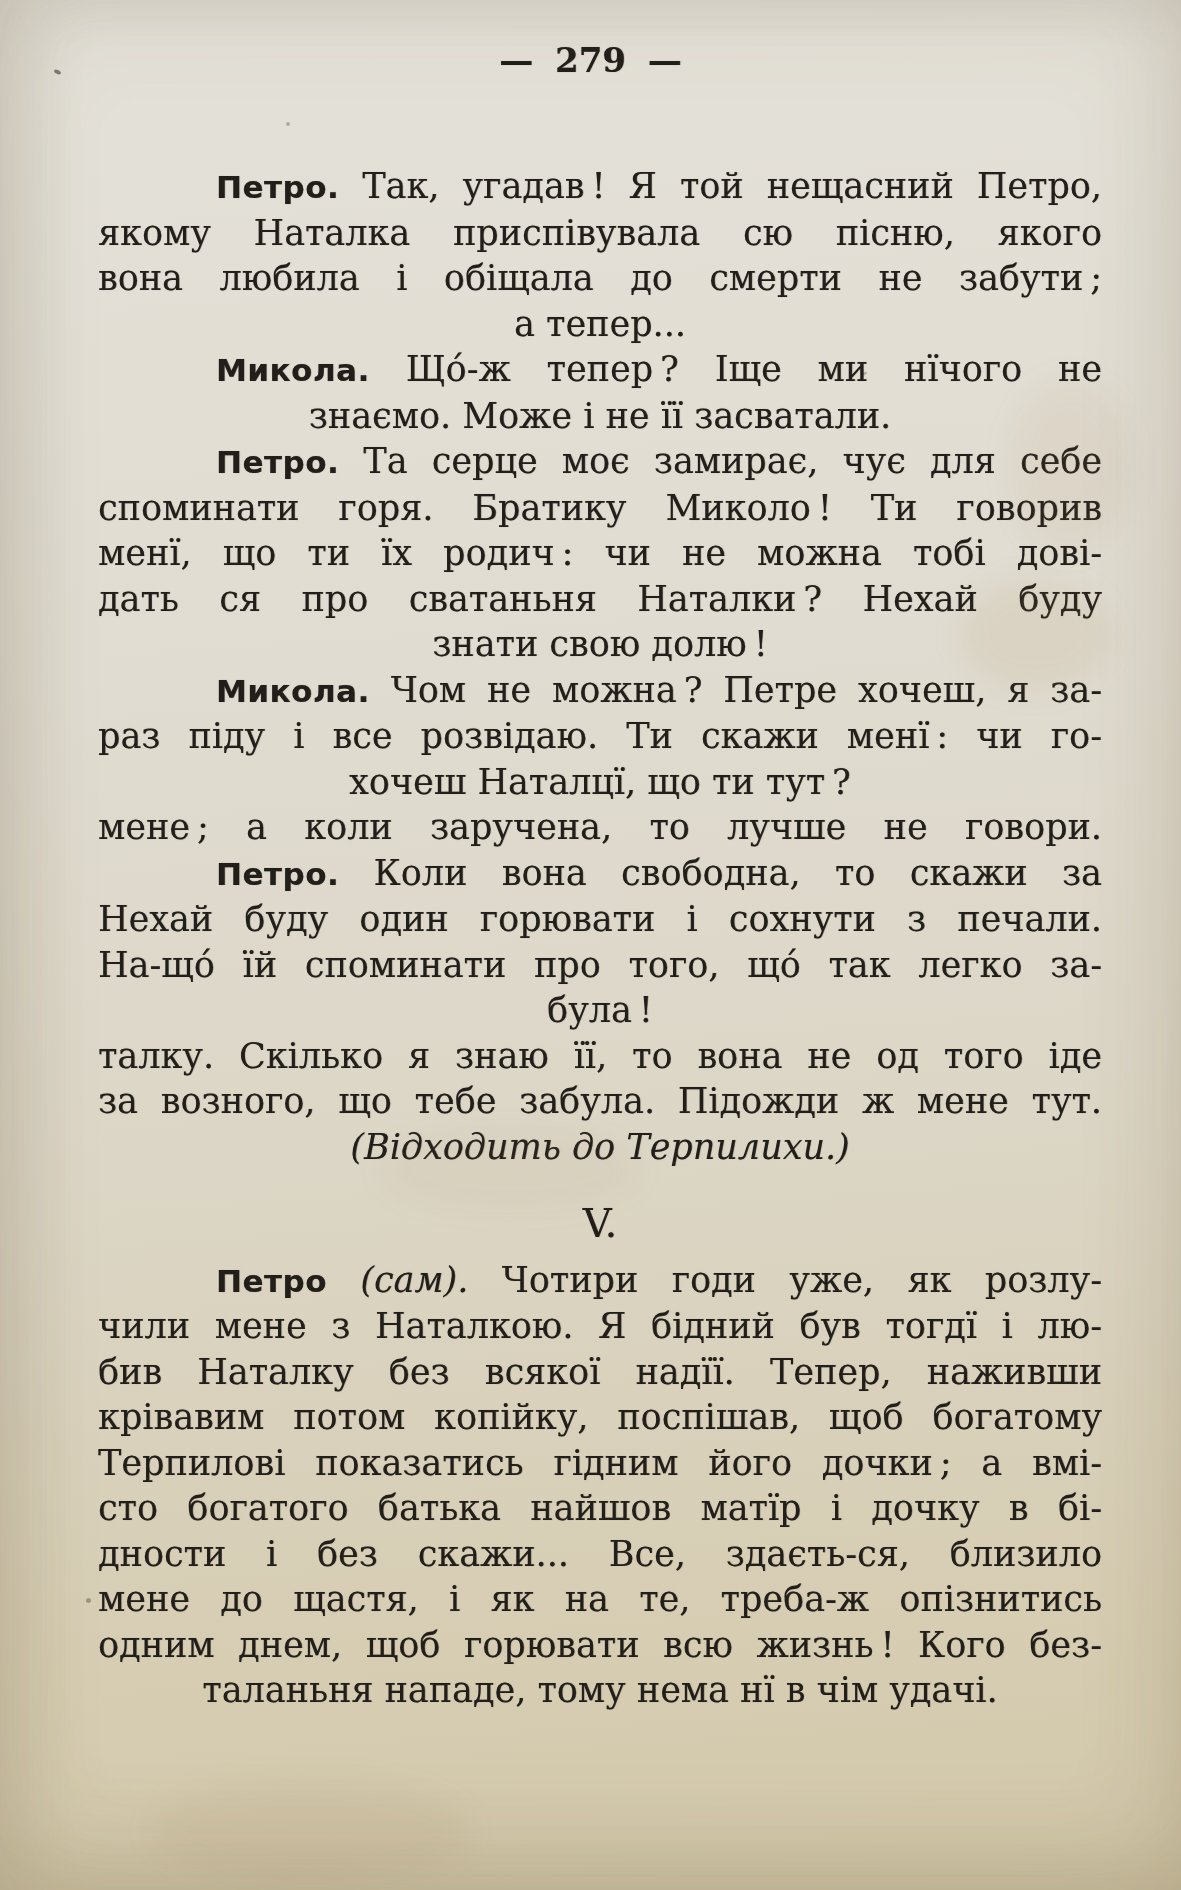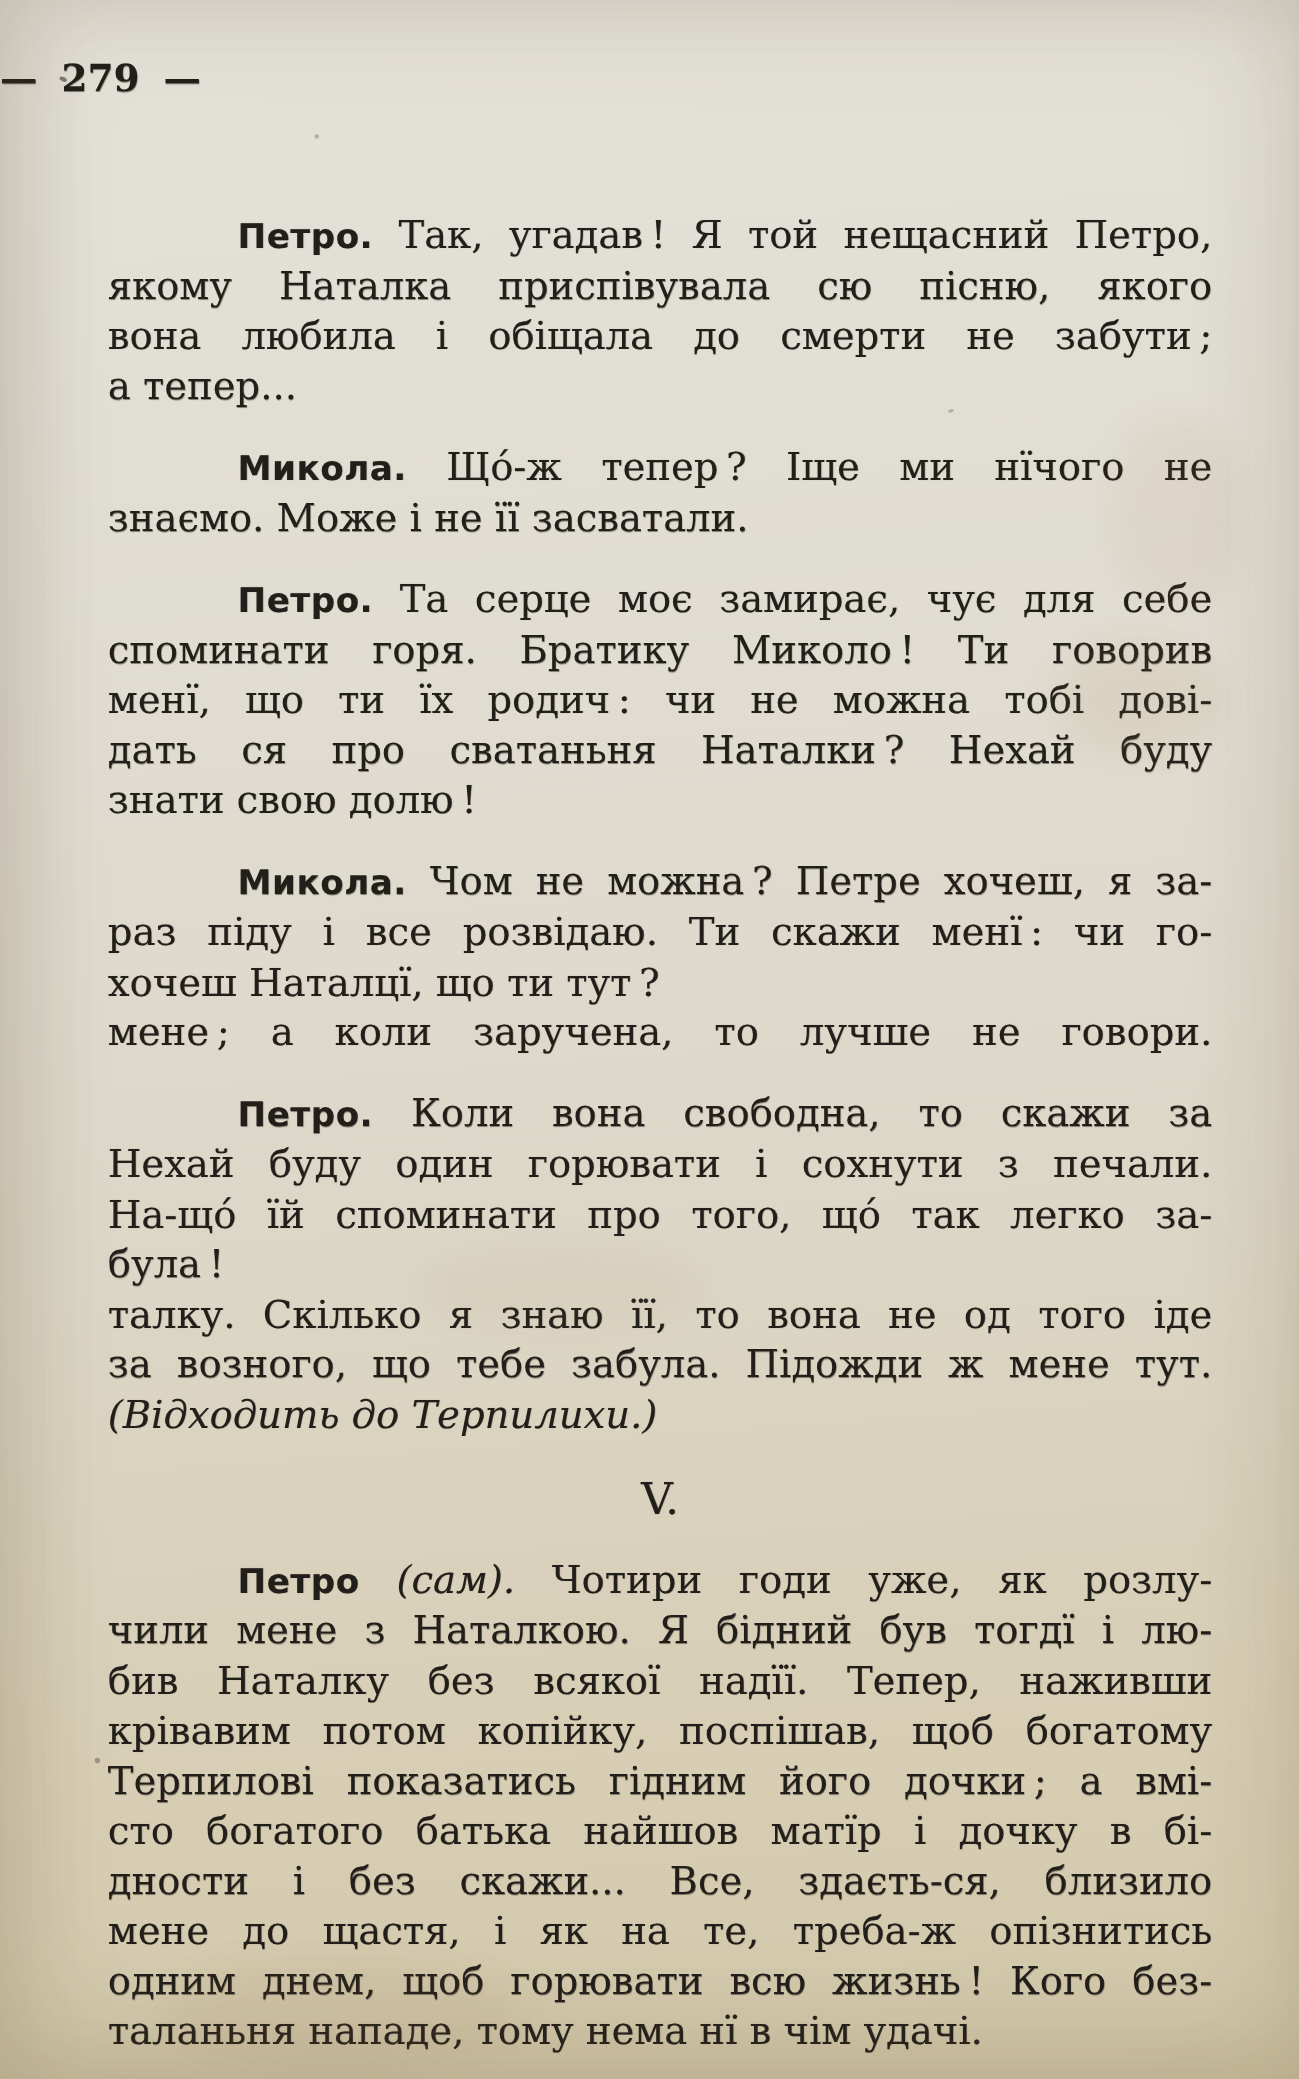--- a/index.html
+++ b/index.html
@@ -5,36 +5,36 @@
   html,body{margin:0;padding:0;background:#6b655a;}
   .page{
     position:relative;
     width:1181px;height:1890px;
     overflow:hidden;
     background:linear-gradient(176deg,#e4e1d9 0%,#e0dcd1 35%,#dcd6c6 60%,#d7ceb5 82%,#d2c8aa 100%);
     font-family:"DejaVu Serif","Liberation Serif",serif;
     color:var(--ink,#221f1b);
   }
   .page-number{
-    position:absolute;top:52px;left:0;width:100%;
-    text-align:left;
+    position:absolute;top:40px;left:0;width:100%;
+    text-align:center;
     font-size:34px;font-weight:bold;
     word-spacing:10px;
     text-shadow:0.4px 0.4px 0.8px rgba(40,33,26,0.55);
   }
   .text-block{
     position:absolute;left:98px;top:164px;width:1004px;
   }
   .line{
     font-size:35px;line-height:45.5px;
-    text-align:left;
+    text-align:center;
     text-shadow:0.4px 0.4px 0.7px rgba(40,33,26,0.5);
   }
   .line.just{text-align:justify;text-align-last:justify;}
-  .line.first{text-indent:118px;margin-top:28px;}
+  .line.first{text-indent:118px;}
   .speaker{
     font-family:"DejaVu Sans","Liberation Sans",sans-serif;
     font-weight:bold;font-size:31px;letter-spacing:0.5px;
   }
   .stage{font-style:italic;}
   .scene-heading{
     margin-top:31px;margin-bottom:11px;
     text-align:center;
     font-size:40px;line-height:45.5px;
     text-shadow:0.4px 0.4px 0.7px rgba(40,33,26,0.5);

